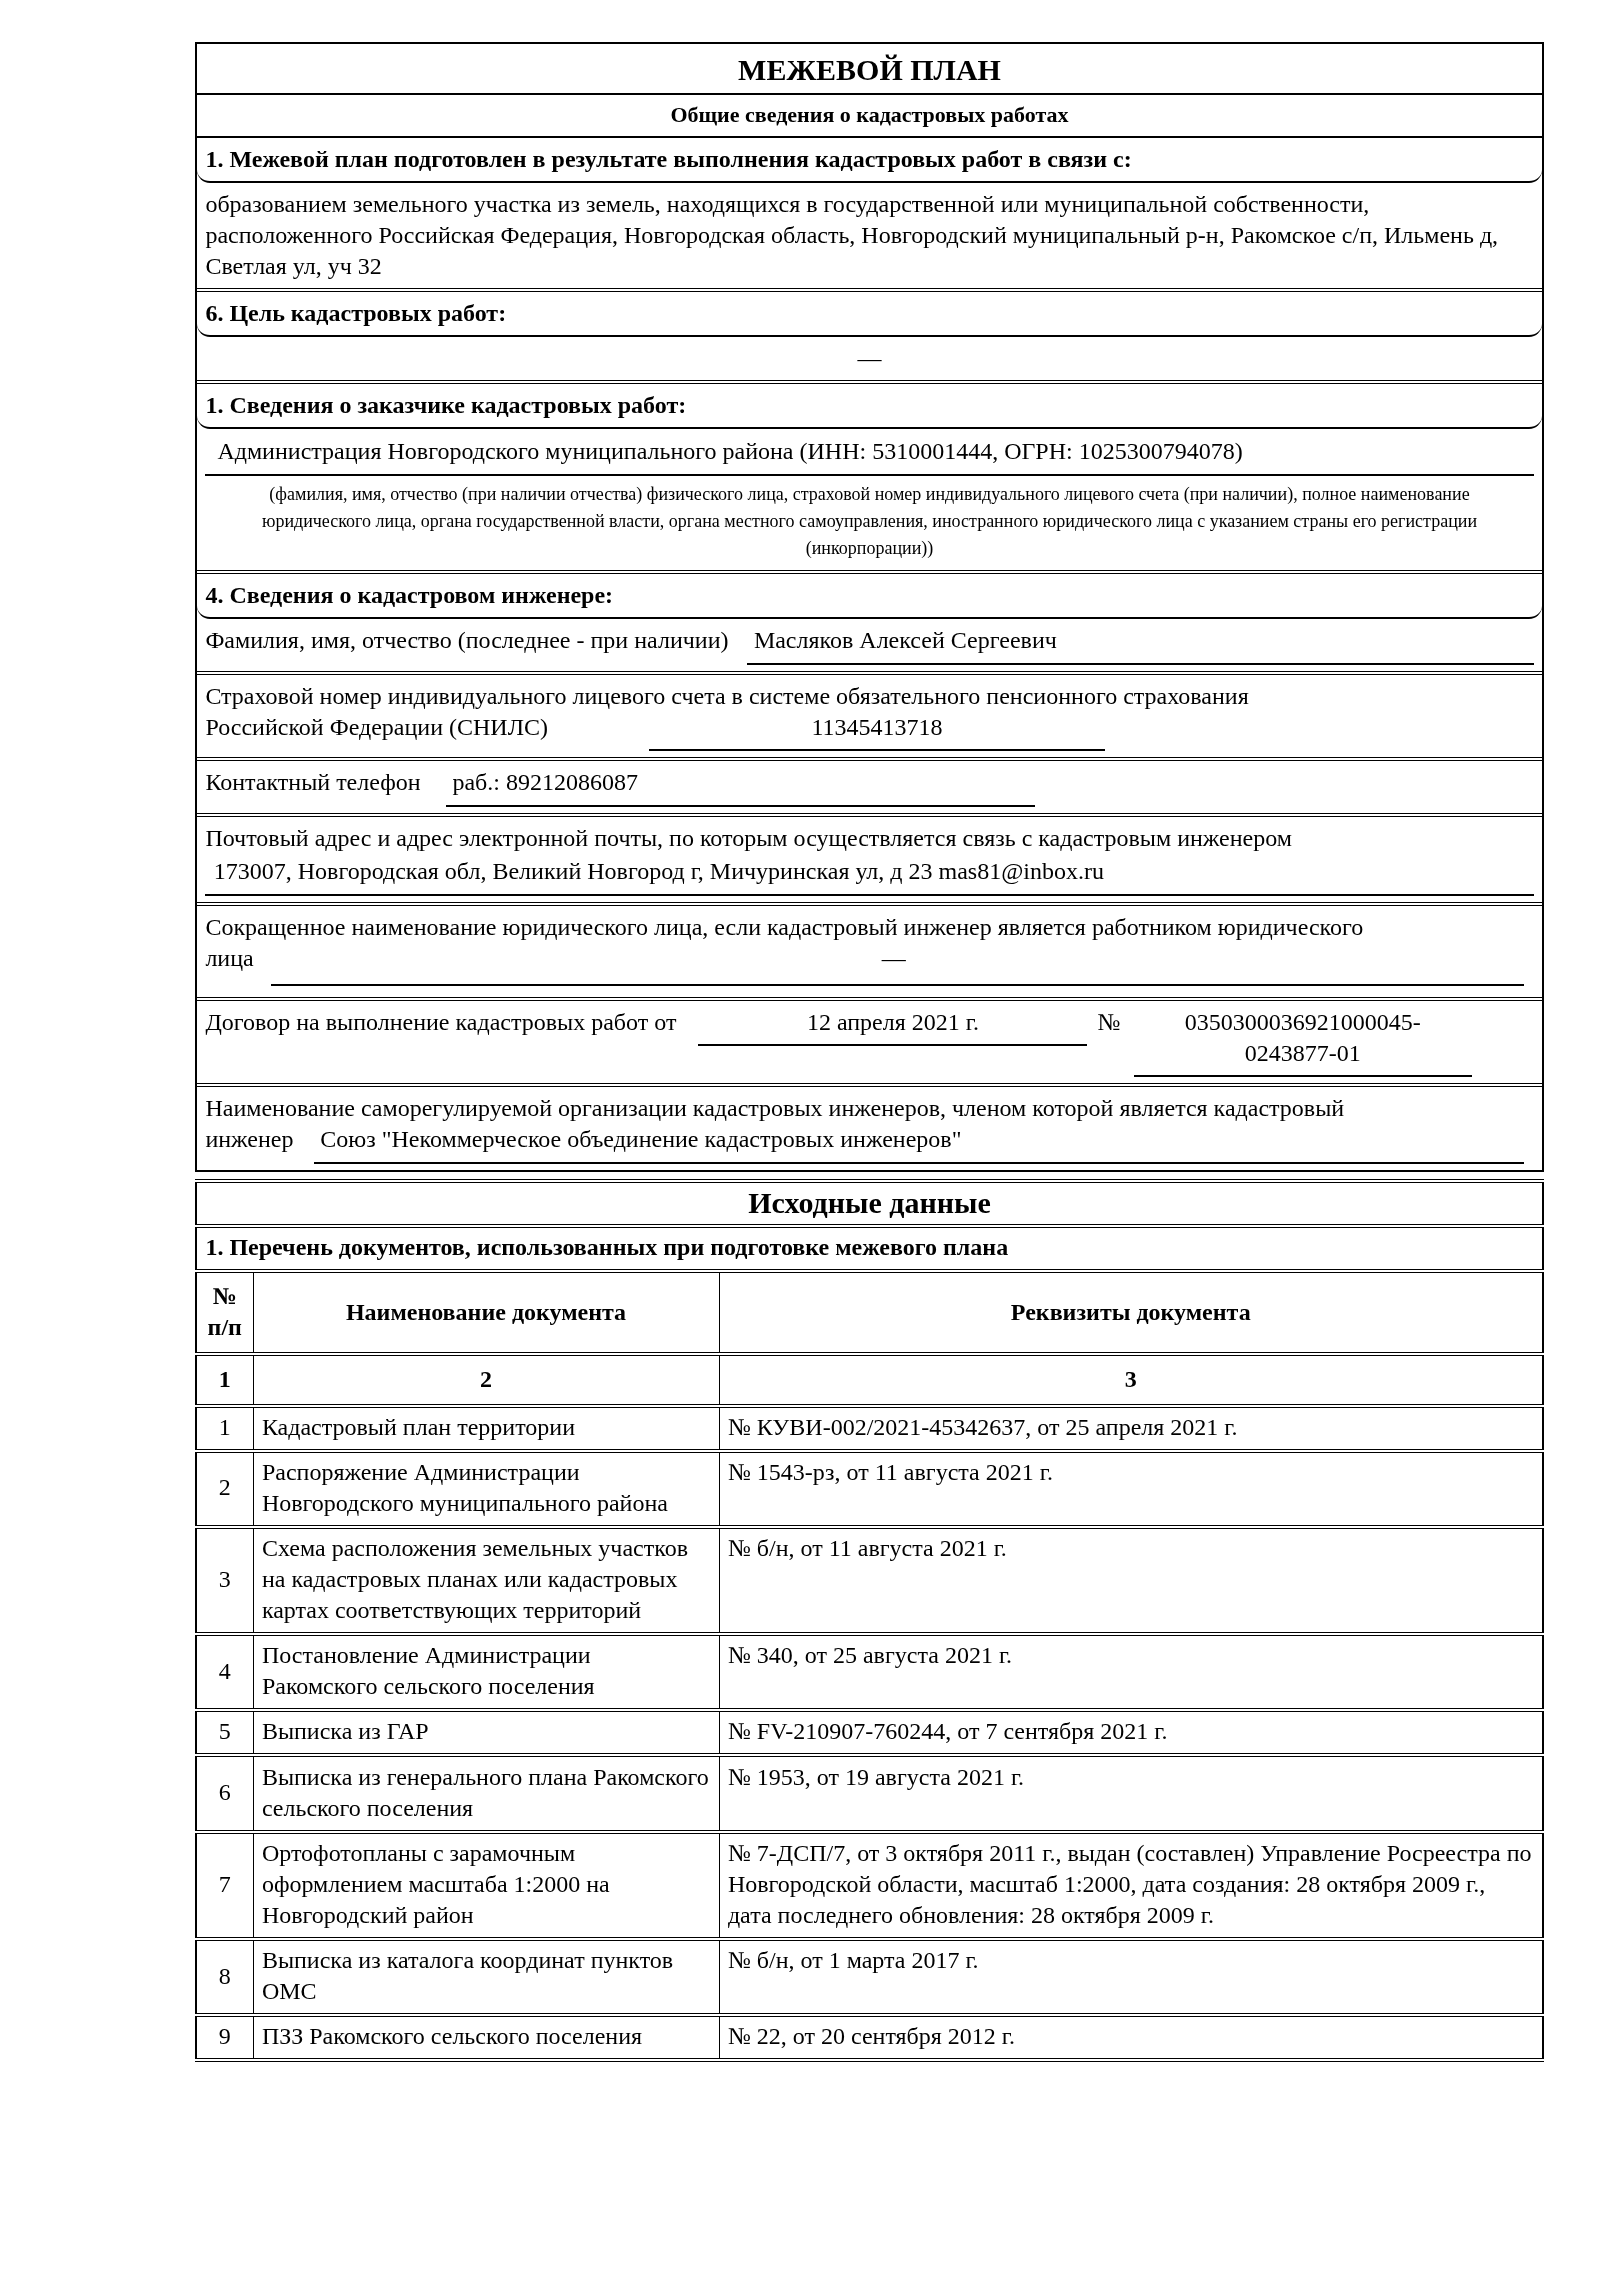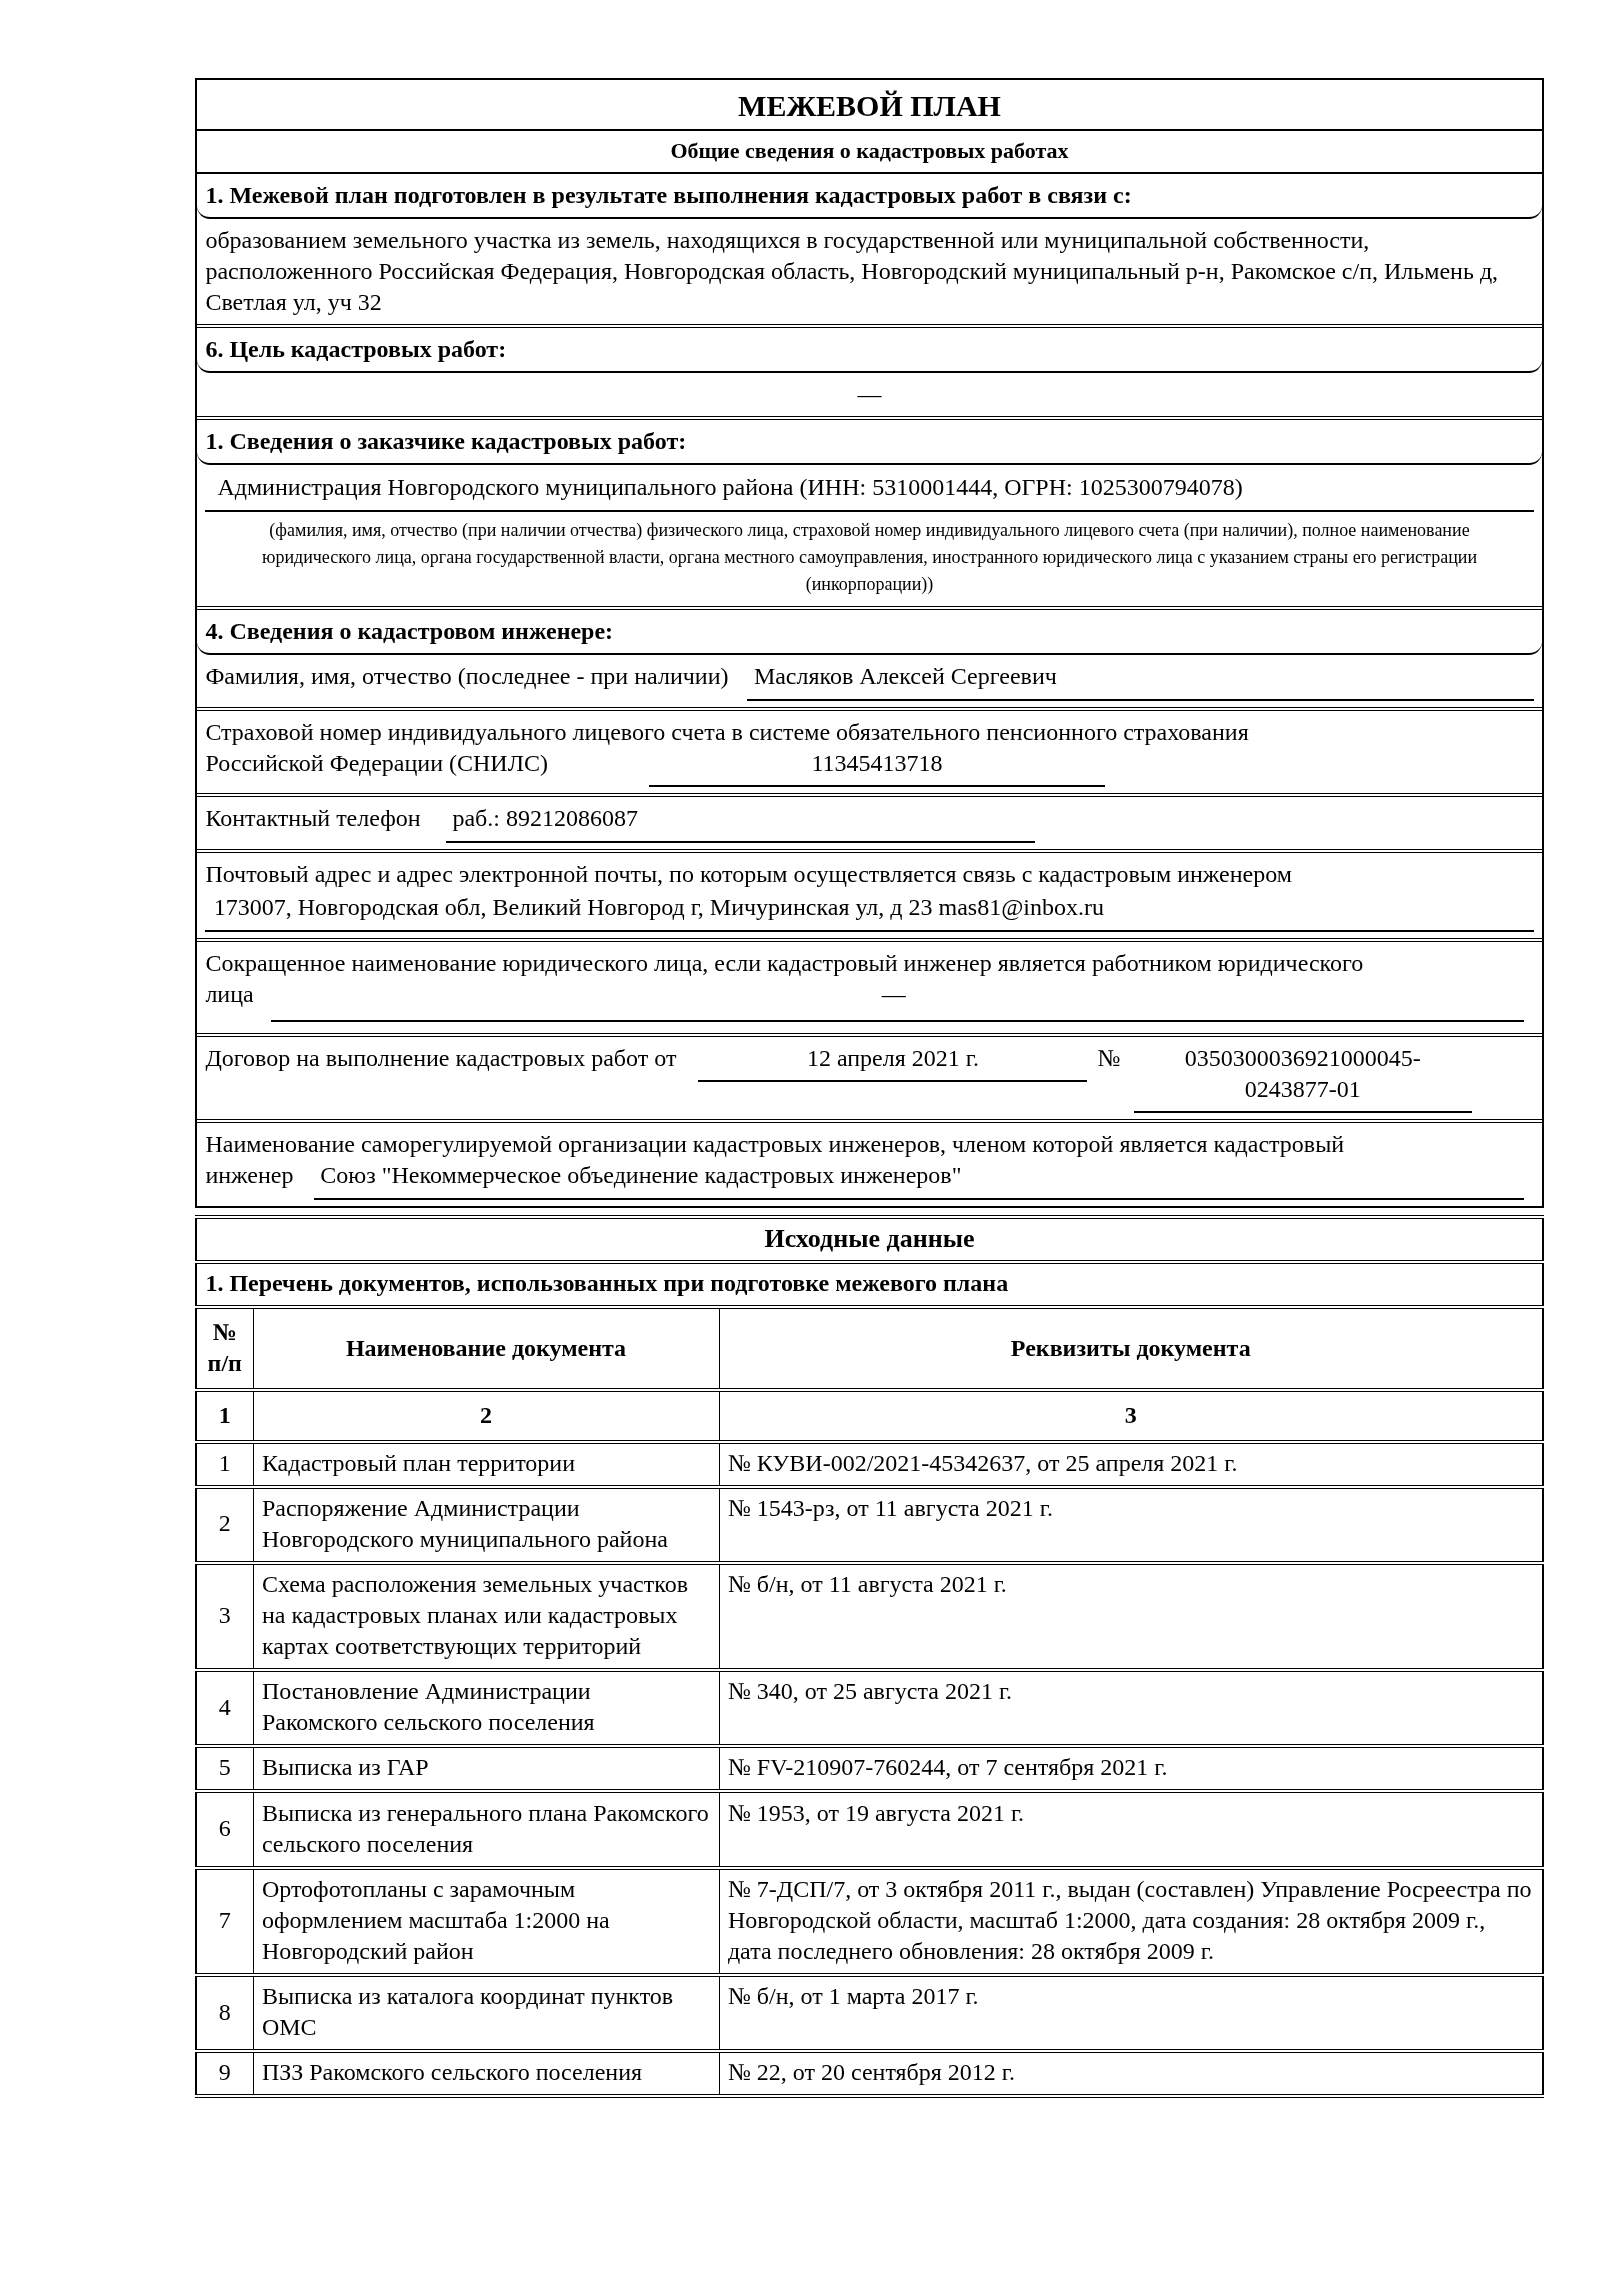--- a/index.html
+++ b/index.html
@@ -5,21 +5,21 @@
   html, body { margin: 0; padding: 0; }
   body {
     width: 1622px; height: 2295px;
     background: #ffffff; color: #000000;
     font-family: "Liberation Serif", "DejaVu Serif", serif;
   }
   .page { position: relative; width: 1622px; height: 2295px; overflow: hidden; }
 
   
   .doc {
-    margin: 78px 78px 0 195px;
+    margin: 42px 78px 0 195px;
     border: 2.5px solid #000;
   }
   .row {
     border-bottom: 4.2px double #000;
     font-size: 24px; line-height: 31px;
     padding: 6px 8.4px;
   }
   .row:last-child { border-bottom: none; }
   .title-row {
     font-weight: bold; font-size: 30px; line-height: 37px;
@@ -62,21 +62,21 @@
     font-size: 24px; line-height: 31px;
   }
   .src th, .src td {
     border: 1.7px solid #000;
     border-top: 4.2px double #000;
     border-bottom: 4.2px double #000;
     padding: 4.2px 8.4px 6px;
     vertical-align: top;
   }
   .src .t-title {
-    font-weight: bold; font-size: 26px; line-height: 34px;
+    font-weight: bold; font-size: 30px; line-height: 34px;
     text-align: center; padding: 3.4px 0;
   }
   .src .t-heading { font-weight: bold; text-align: left; }
   .src th { font-weight: bold; text-align: center; vertical-align: middle; padding: 8.4px 6.8px; }
   .src td.rownum { text-align: center; vertical-align: middle; }
 </style>
 </head>
 <body>
 
 <div class="page">

